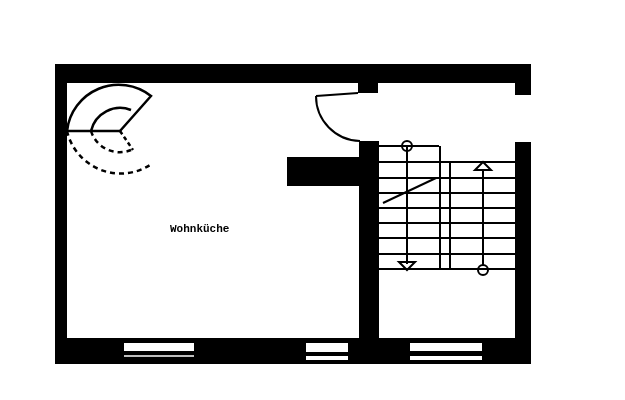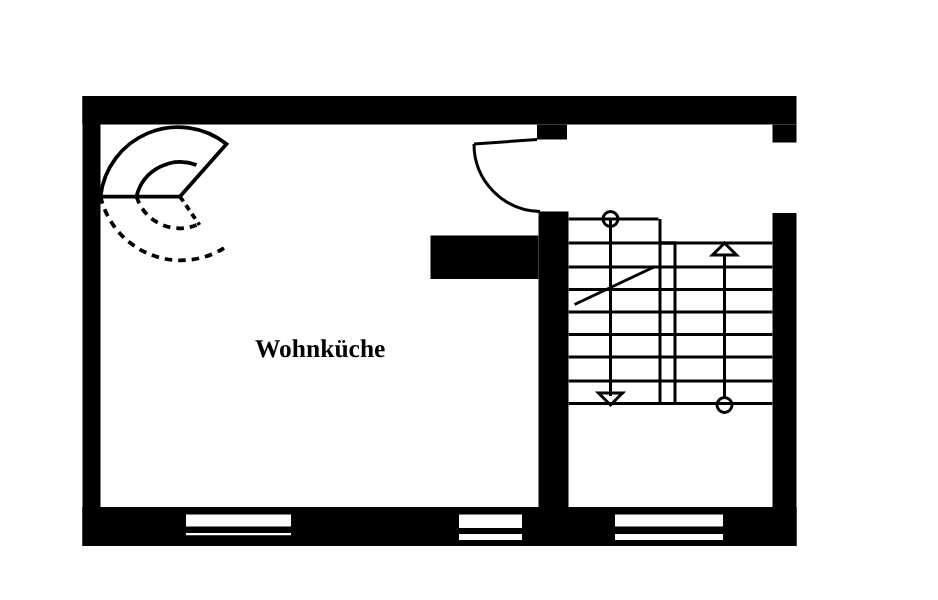--- a/index.html
+++ b/index.html
@@ -1,18 +1,18 @@
 <!DOCTYPE html>
 <html><head>
 <meta charset="utf-8">
 <style>
   html, body { margin: 0; padding: 0; background: #ffffff; }
   body { width: 625px; height: 400px; position: relative; overflow: hidden; font-family: "DejaVu Sans", sans-serif; }
   #plan { position: absolute; left: 0; top: 0; }
-  .room-label { position: absolute; font-family: Liberation Serif, serif; font-weight: bold; font-size: 17px; color: #000; }
+  .room-label { position: absolute; font-family: Liberation Mono, monospace; font-weight: bold; font-size: 11px; color: #000; }
 </style>
 </head>
 <body>
 
 <svg id="plan" width="625" height="400" viewBox="0 0 625 400">
 
   <g fill="#000">
 
     <rect x="55" y="64" width="265" height="19"></rect>
 

